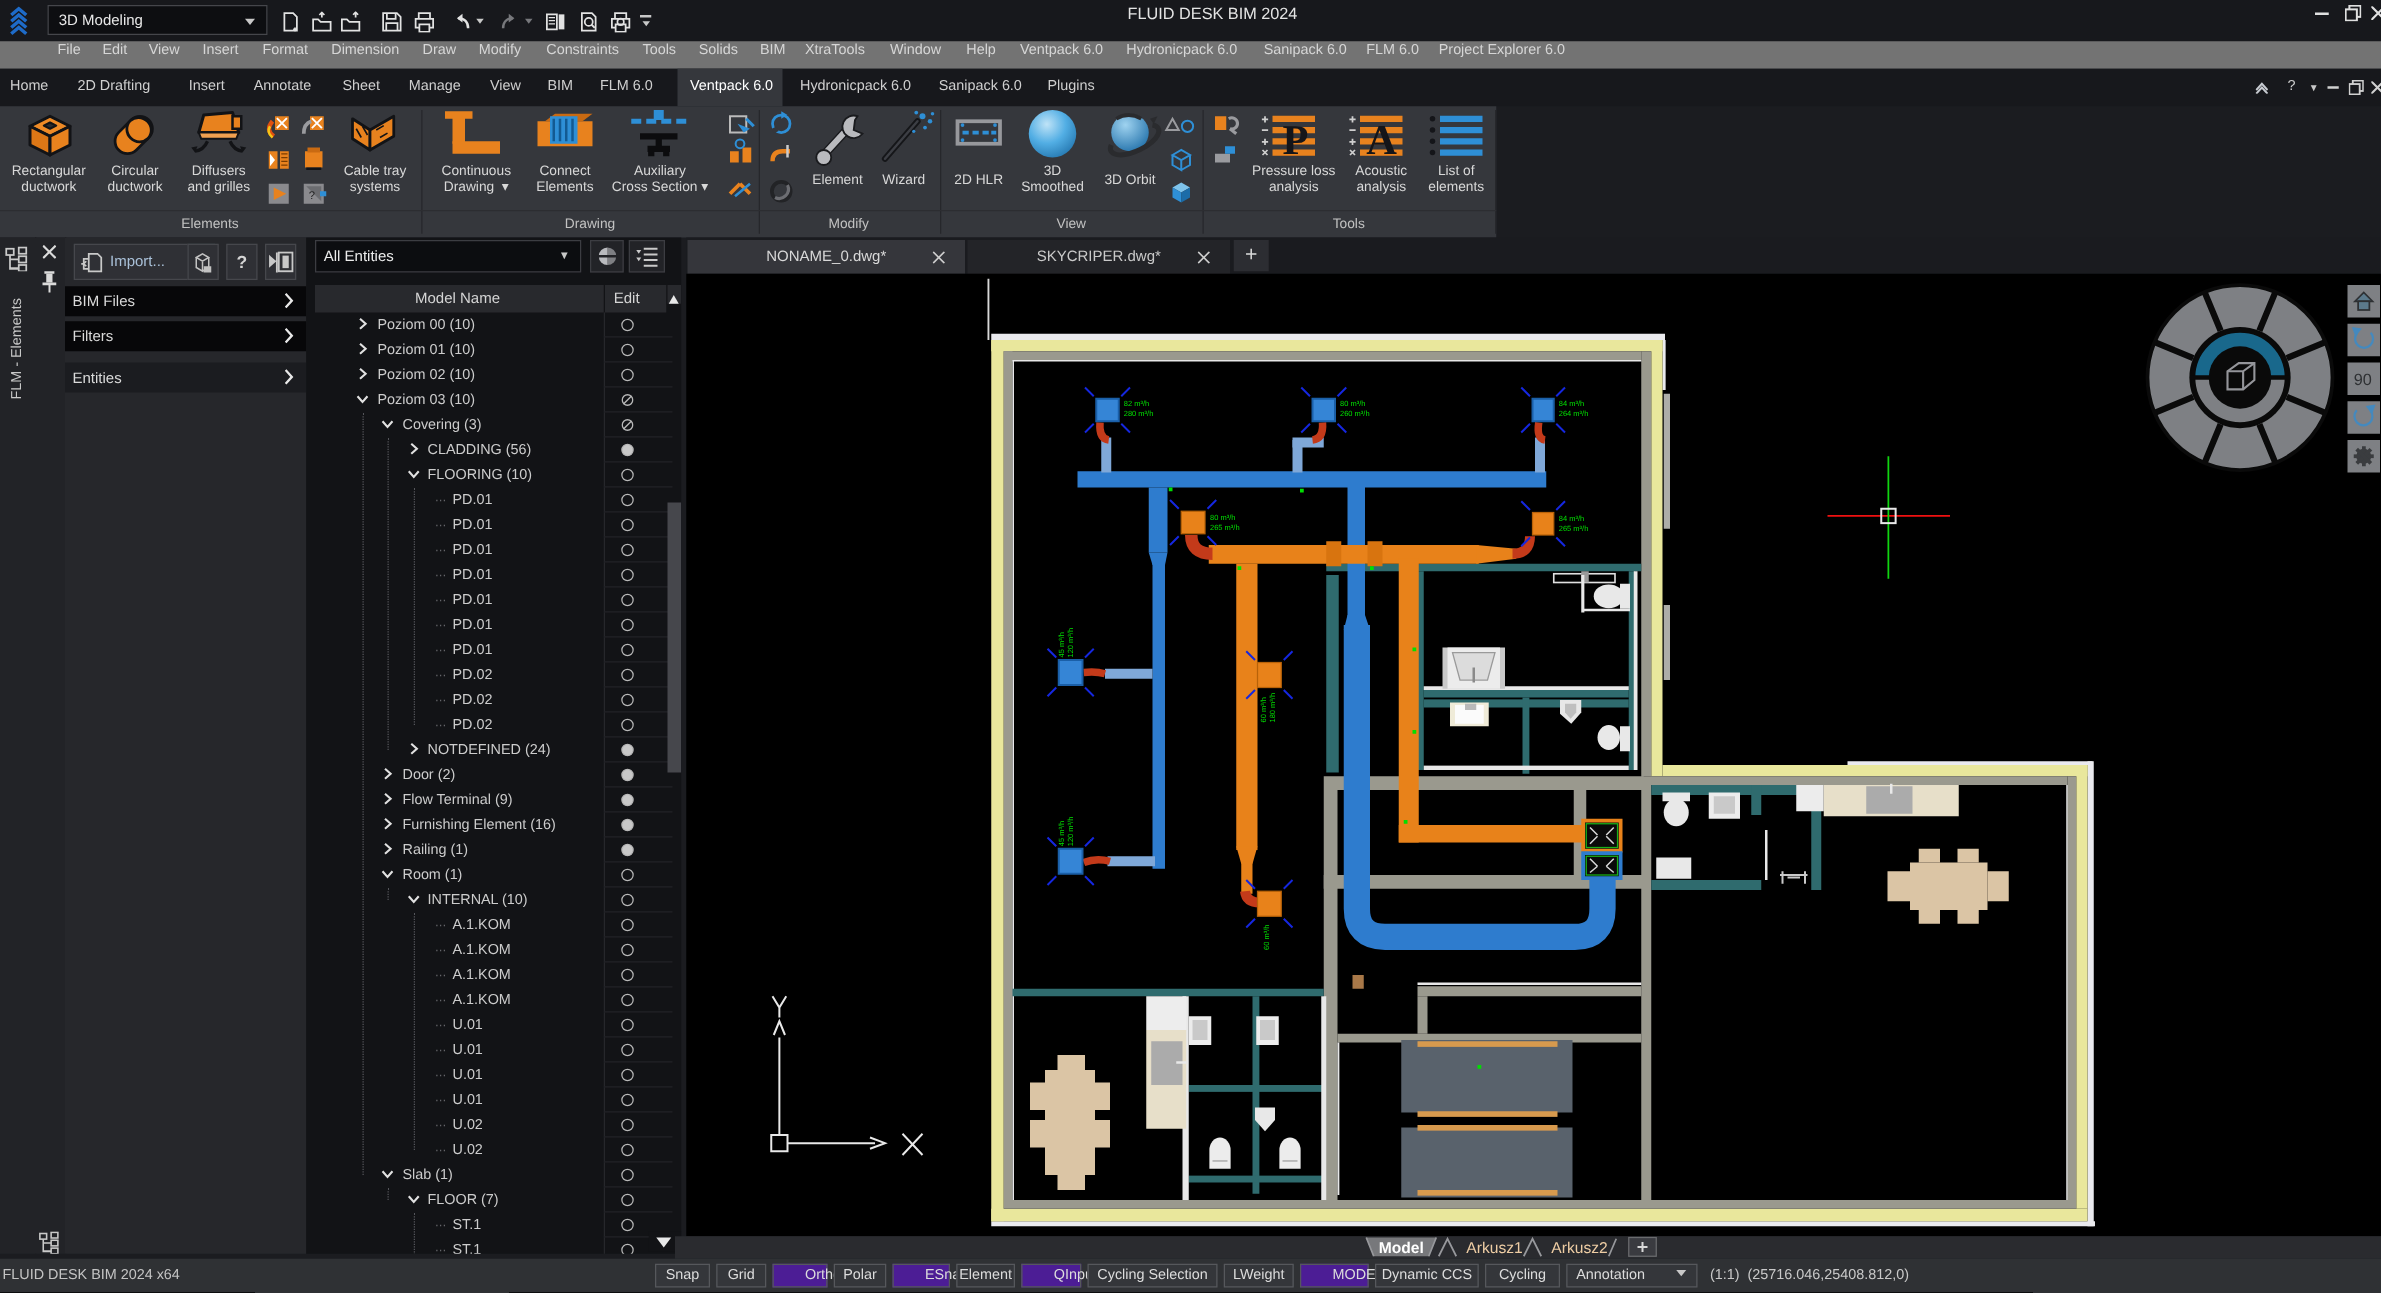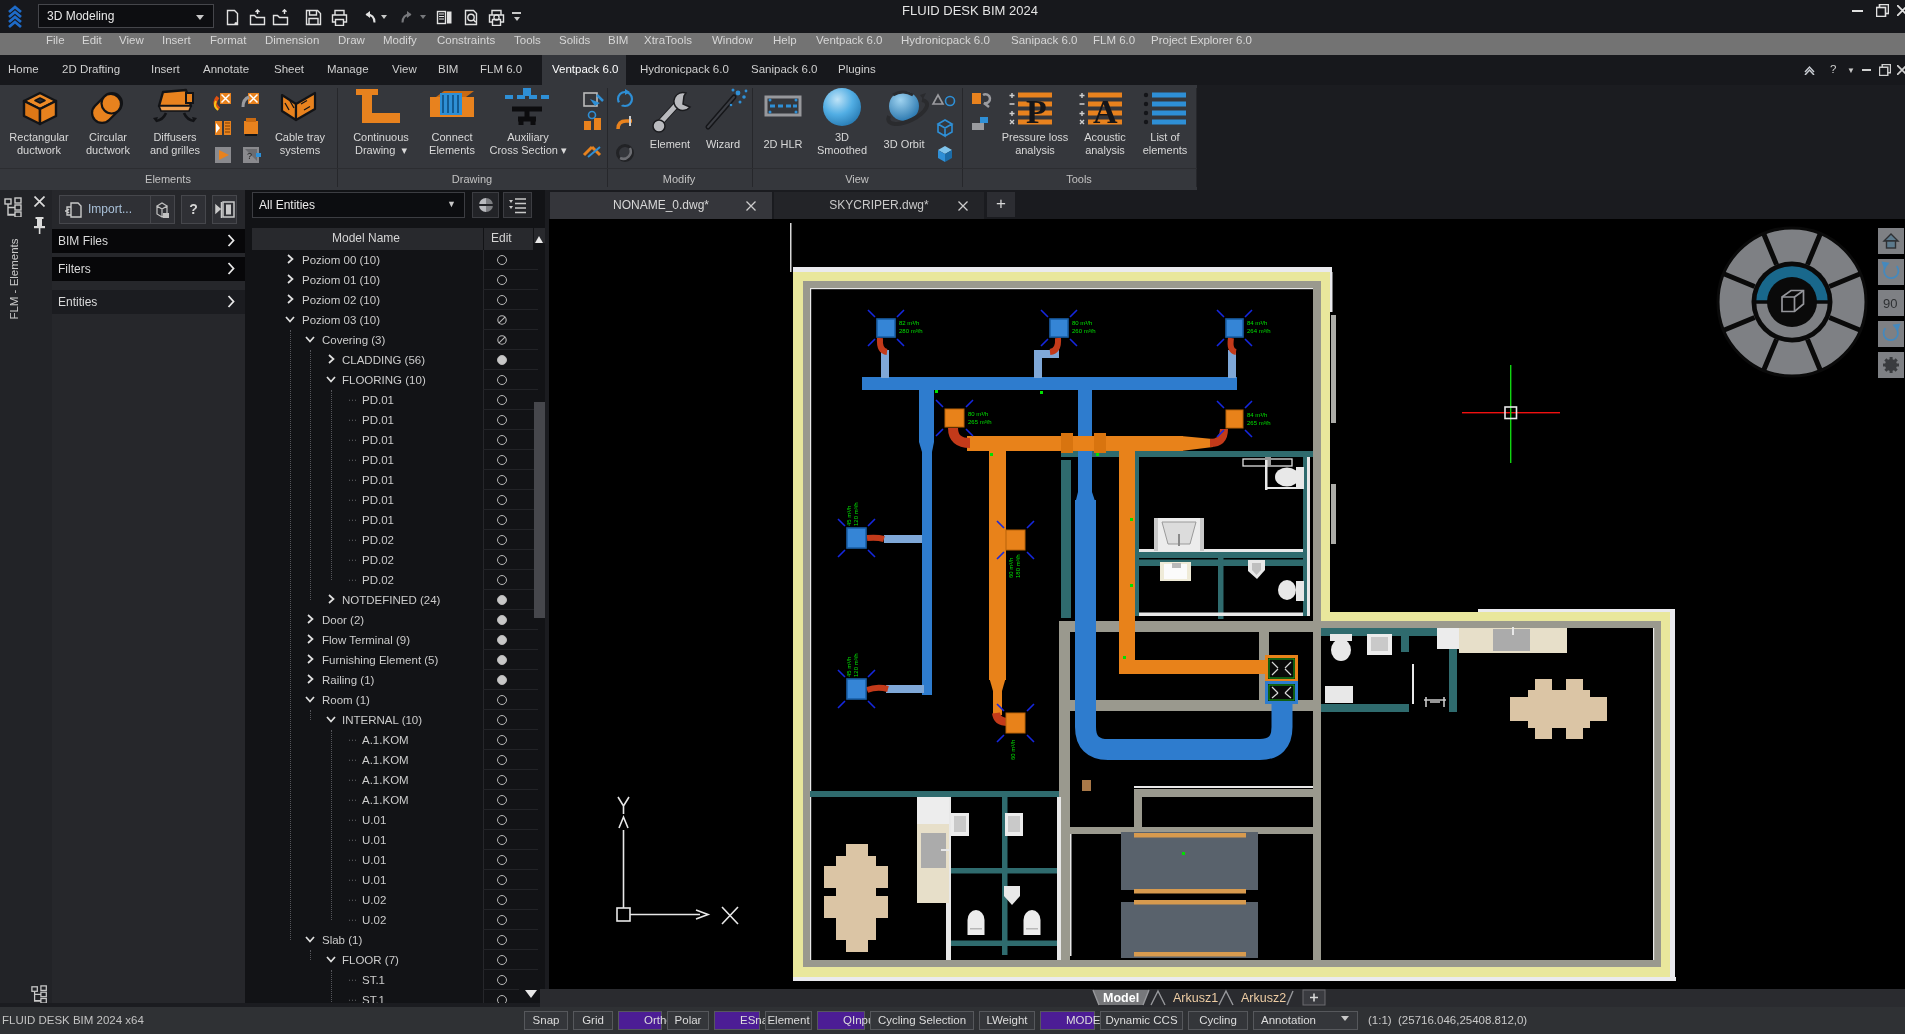--- a/index.html
+++ b/index.html
@@ -633,21 +633,21 @@
           </svg>
           <span style="position:absolute;left:70px">Flow Terminal (9)</span>
           <span class="show f"></span>
           <span style="position:absolute;left:231px;top:0;width:1px;height:20px;background:#26272B"></span>
           <span style="position:absolute;left:231px;top:19px;width:55px;height:1px;background:#222327"></span>
         </div>
       <div class="trow" style="top:400px">
           <svg class="tchev" style="left:53px" viewBox="0 0 10 10">
             <path d="M3 1 L7.5 5 L3 9" fill="none" stroke="#E0E0E0" stroke-width="1.7"></path>
           </svg>
-          <span style="position:absolute;left:70px">Furnishing Element (5)</span>
+          <span style="position:absolute;left:70px">Furnishing Element (16)</span>
           <span class="show f"></span>
           <span style="position:absolute;left:231px;top:0;width:1px;height:20px;background:#26272B"></span>
           <span style="position:absolute;left:231px;top:19px;width:55px;height:1px;background:#222327"></span>
         </div>
       <div class="trow" style="top:420px">
           <svg class="tchev" style="left:53px" viewBox="0 0 10 10">
             <path d="M3 1 L7.5 5 L3 9" fill="none" stroke="#E0E0E0" stroke-width="1.7"></path>
           </svg>
           <span style="position:absolute;left:70px">Railing (1)</span>
           <span class="show f"></span>

